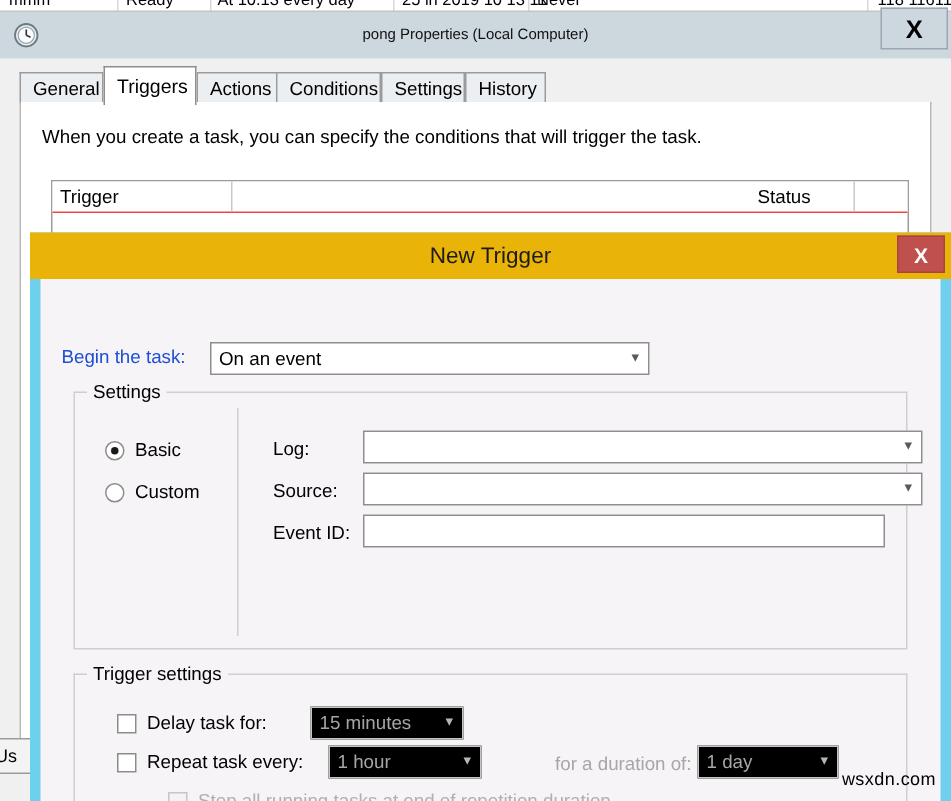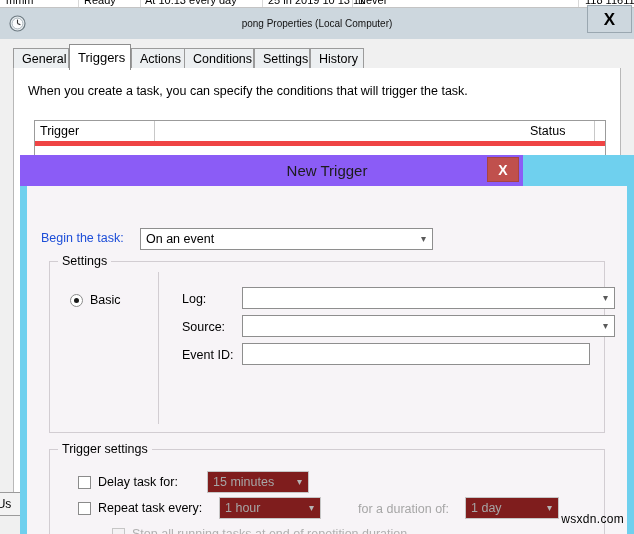--- a/index.html
+++ b/index.html
@@ -148,21 +148,21 @@
     width: 572px; height: 150px;
     border: 1px solid #9b9b9b;
     background: #ffffff;
     box-sizing: border-box;
   }
   .th-row {
     position: absolute;
     left: 0; top: 0;
     width: 100%; height: 20px;
     background: #ffffff;
-    border-bottom: 5px solid #ef4444;
+    border-bottom: 1px solid #ef4444;
   }
   .th {
     position: absolute;
     top: 0; height: 20px;
     line-height: 20px;
     font-size: 12.5px;
     padding-left: 5px;
     box-sizing: border-box;
     border-right: 1px solid #c8c8c8;
     color: #000;
@@ -189,22 +189,22 @@
   .dialog {
     position: absolute;
     left: 20px; top: 155px;
     width: 614px; height: 379px;
     background: #6fd0ee;
     box-sizing: border-box;
   }
   .dlg-titlebar {
     position: absolute;
     left: 0; top: 0;
-    width: 503px; height: 31px;
-    background: #8b5cf6;
+    width: 614px; height: 31px;
+    background: #eab308;
   }
   .dlg-title-text {
     position: absolute;
     left: 0; top: 0;
     width: 614px;
     line-height: 31px;
     text-align: center;
     font-size: 15px;
     color: #1c1c1c;
   }
@@ -253,21 +253,21 @@
     white-space: nowrap;
   }
   .combo .chev {
     position: absolute;
     right: 6px; top: 0;
     line-height: 20px;
     font-size: 10px;
     color: #5a5a5a;
   }
   .combo.disabled {
-    background: #7f1d1d;
+    background: #000000;
     border-color: #c6c6c6;
     color: #a6a6a6;
   }
   .combo.disabled .chev { color: #b5b5b5; }
 
   .txtbox {
     position: absolute;
     background: #ffffff;
     border: 1px solid #8e8e8e;
     box-sizing: border-box;
@@ -408,21 +408,21 @@
     <div class="tab" style="left:297px; width:54px;text-align:center;">History</div>
   </div>
   <div class="tab-underline"></div>
 
   <div class="tabpage">
     <div class="tabpage-desc">When you create a task, you can specify the conditions that will trigger the task.</div>
 
     <div class="trigger-table">
       <div class="th-row">
         <div class="th" style="left:0px;   width:120px;">Trigger</div>
-        <div class="th" style="left:490px; width:70px;">Status</div>
+        <div class="th" style="left:465px; width:70px;">Status</div>
         <div class="th" style="left:549px; width:21px; border-right:none;"></div>
       </div>
     </div>
   </div>
 
   <div class="parent-btn-clipped">Us</div>
 </div>
 
 <div class="dialog">
 
@@ -440,20 +440,24 @@
     </div>
 
     <div class="group" style="left:22px; top:75px; width:556px; height:172px;">
       <span class="group-title">Settings</span>
       <div class="group-divider" style="left:108px; top:10px; height:152px;"></div>
 
       <div class="radio-row" style="left:20px; top:30px; width:80px; height:18px;">
         <span class="radio checked"></span>
         <span class="radio-label">Basic</span>
       </div>
+      <div class="radio-row" style="left:20px; top:58px; width:90px; height:18px;">
+        <span class="radio"></span>
+        <span class="radio-label">Custom</span>
+      </div>
 
       <span class="field-label" style="left:132px; top:30px;">Log:</span>
       <div class="combo" style="left:192px; top:25px; width:373px; height:22px;">
         <span class="val" style="line-height:20px;"></span>
         <span class="chev" style="line-height:20px;">▾</span>
       </div>
 
       <span class="field-label" style="left:132px; top:58px;">Source:</span>
       <div class="combo" style="left:192px; top:53px; width:373px; height:22px;">
         <span class="val" style="line-height:20px;"></span>
@@ -480,21 +484,21 @@
 
       <div class="chk-row" style="left:28px; top:51px; width:130px; height:16px;">
         <span class="chk"></span>
         <span class="chk-label">Repeat task every:</span>
       </div>
       <div class="combo disabled" style="left:169px; top:47px; width:102px; height:22px;">
         <span class="val" style="line-height:20px;">1 hour</span>
         <span class="chev" style="line-height:20px;">▾</span>
       </div>
 
-      <span class="field-label dim" style="left:308px; top:52px;">for a duration of:</span>
+      <span class="field-label dim" style="left:320px; top:52px;">for a duration of:</span>
       <div class="combo disabled" style="left:415px; top:47px; width:94px; height:22px;">
         <span class="val" style="line-height:20px;">1 day</span>
         <span class="chev" style="line-height:20px;">▾</span>
       </div>
 
       <div class="chk-row" style="left:62px; top:77px; width:310px; height:16px;">
         <span class="chk dim"></span>
         <span class="chk-label dim">Stop all running tasks at end of repetition duration</span>
       </div>
 

